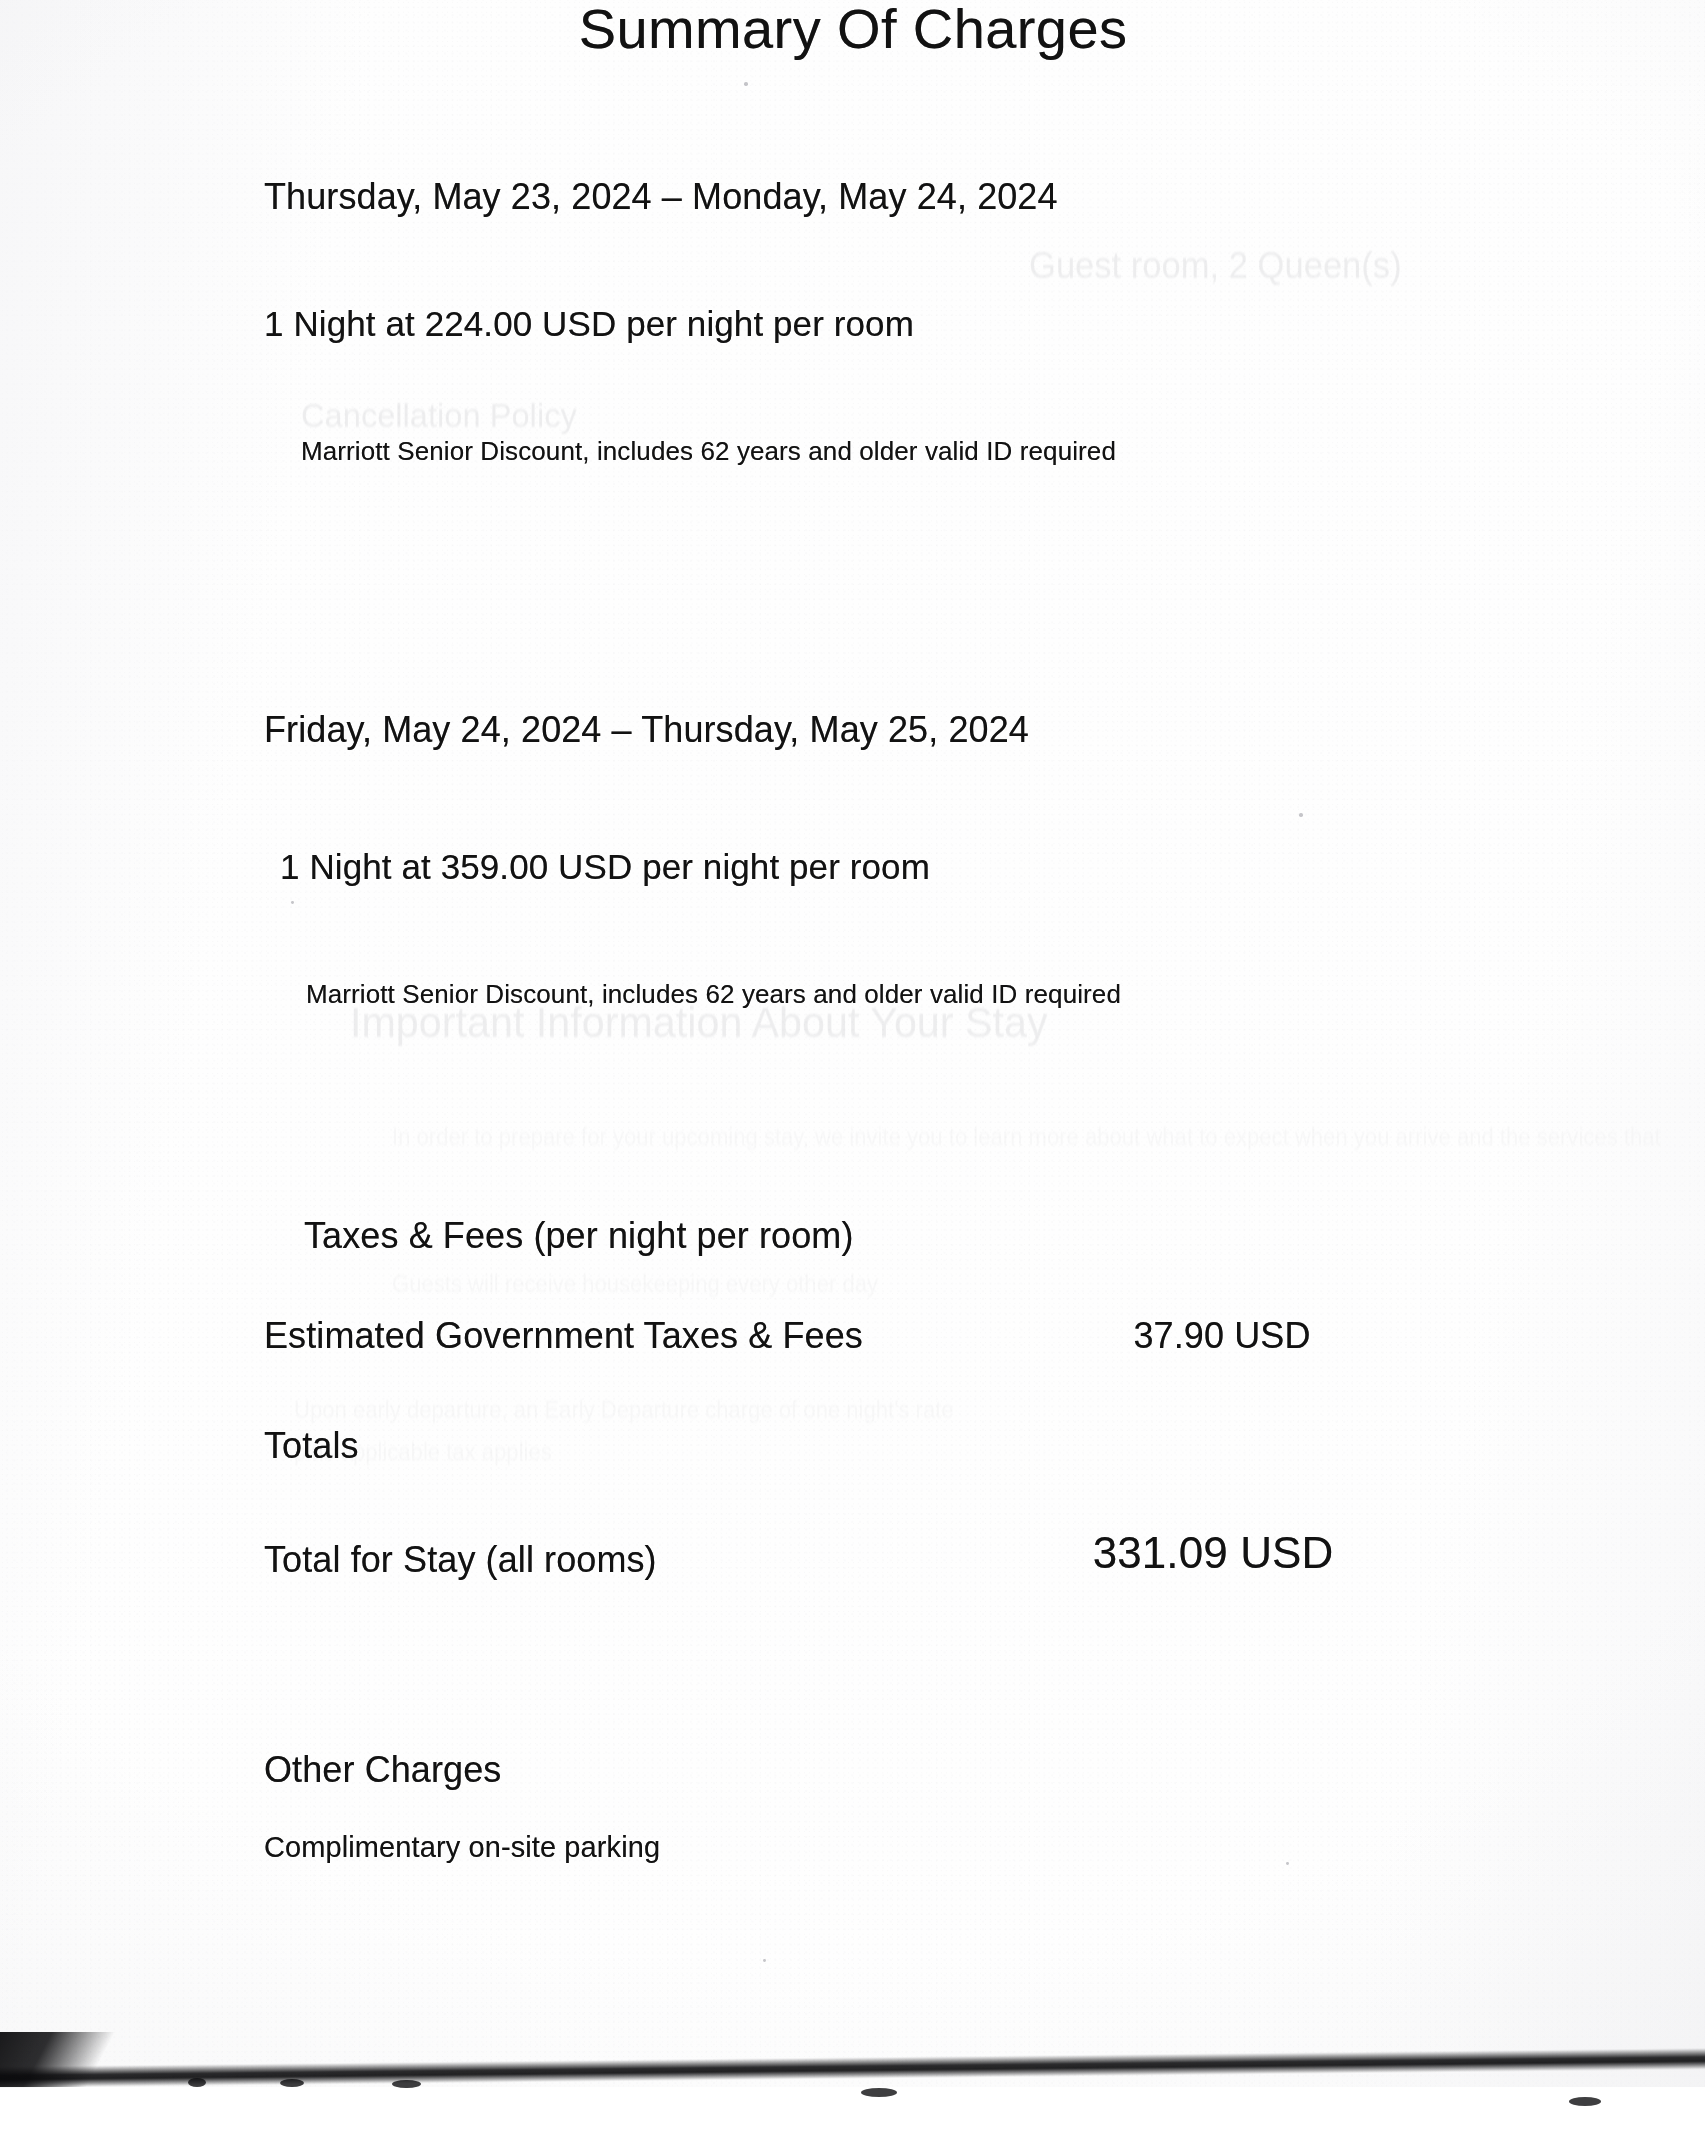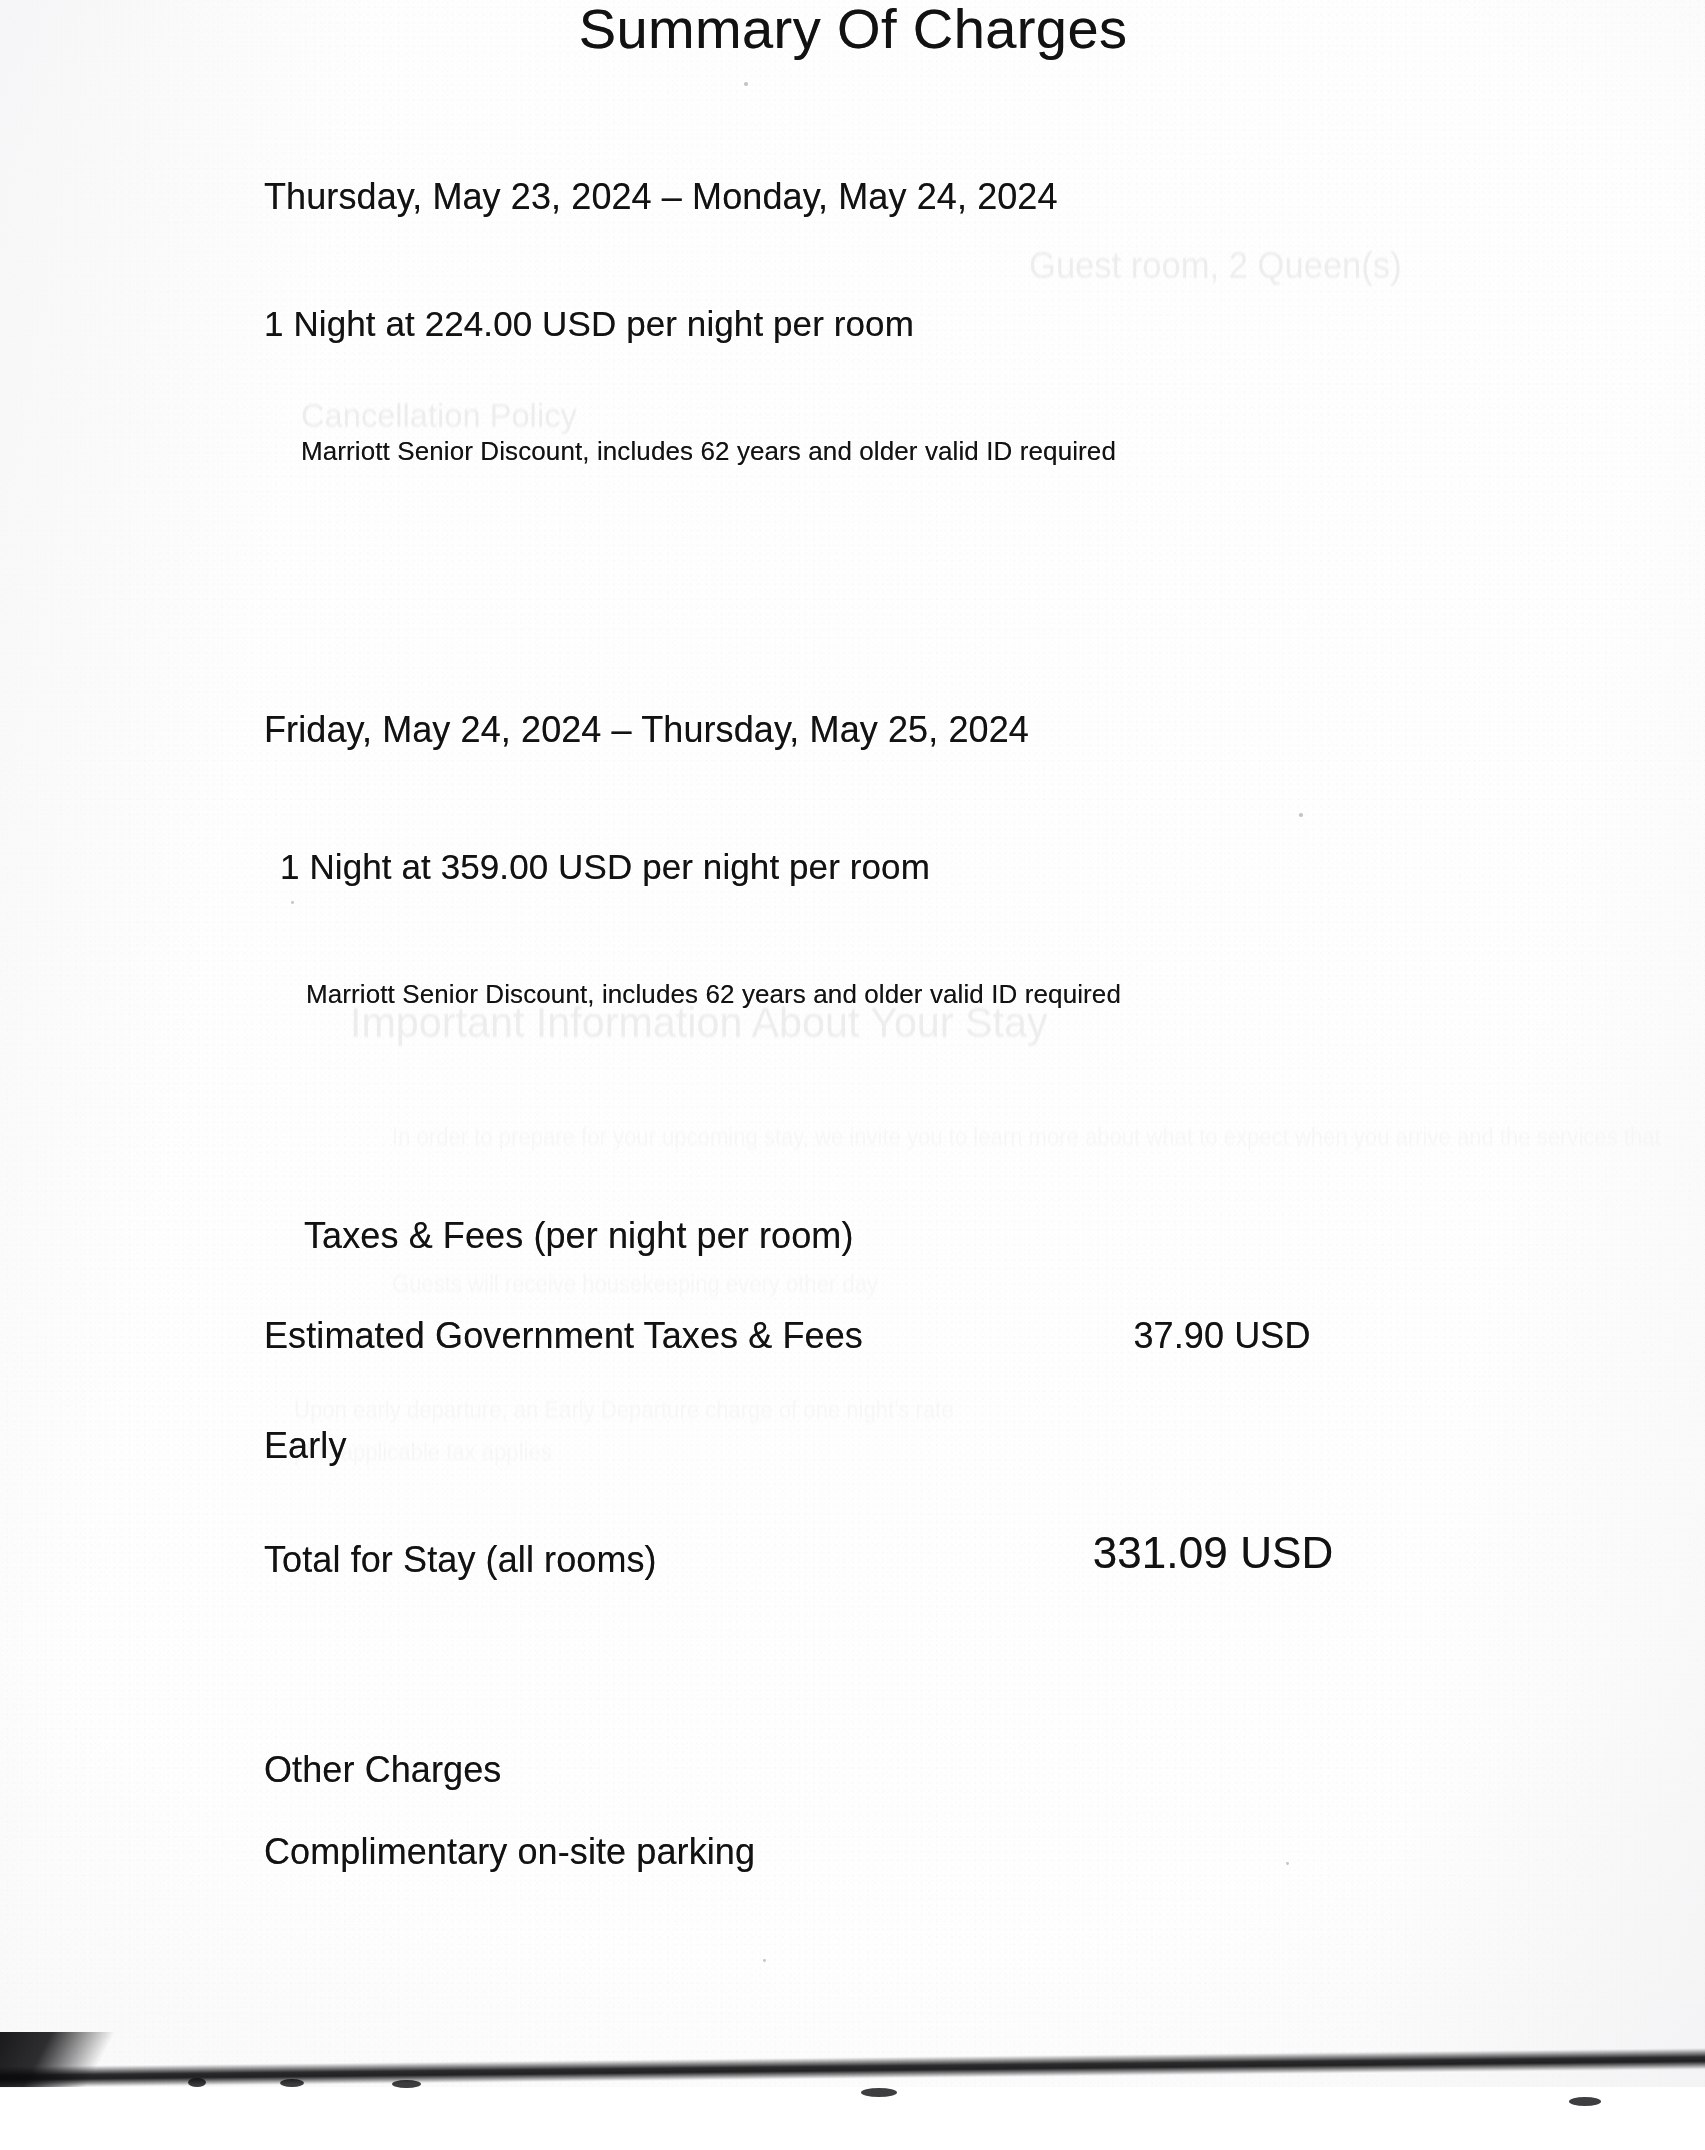--- a/index.html
+++ b/index.html
@@ -207,32 +207,32 @@
   <div>
     <div class="txt ink line-lg" style="left:264px; top:1215px;margin-left:40px;">Taxes &amp; Fees (per night per room)</div>
 
     <div>
       <div class="txt ink line-lg" style="left:264px; top:1315px;">Estimated Government Taxes &amp; Fees</div>
       <div class="txt ink amount-md right-col" style="left:942px; top:1315px; width:560px;">37.90 USD</div>
     </div>
   </div>
 
   <div>
-    <div class="txt ink line-lg" style="left:264px; top:1425px;">Early</div>
+    <div class="txt ink line-lg" style="left:264px; top:1425px;">Totals</div>
 
     <div>
       <div class="txt ink line-lg" style="left:264px; top:1539px;">Total for Stay (all rooms)</div>
       <div class="txt ink amount-lg right-col" style="left:924px; top:1528px; width:578px;">331.09 USD</div>
     </div>
   </div>
 
   <div>
     <div class="txt ink line-lg" style="left:264px; top:1749px;">Other Charges</div>
 
-    <div class="txt ink line-sm" style="left:264px; top:1831px; font-size:36px;">Complimentary on-site parking</div>
+    <div class="txt ink line-sm" style="left:264px; top:1831px; font-size:29px;">Complimentary on-site parking</div>
   </div>
 
   <div class="paper-grain"></div>
   <div class="paper-tone"></div>
 
   <div class="scan-edge-below" style="top:2087px; height:64px;"></div>
   <div class="scan-edge" style="top:2067px;"></div>
   <div class="scan-edge-wedge" style="bottom:64px;"></div>
 
   <div class="edge-speck" style="left:188px;  top:2078px; width:18px; height:9px;"></div>

